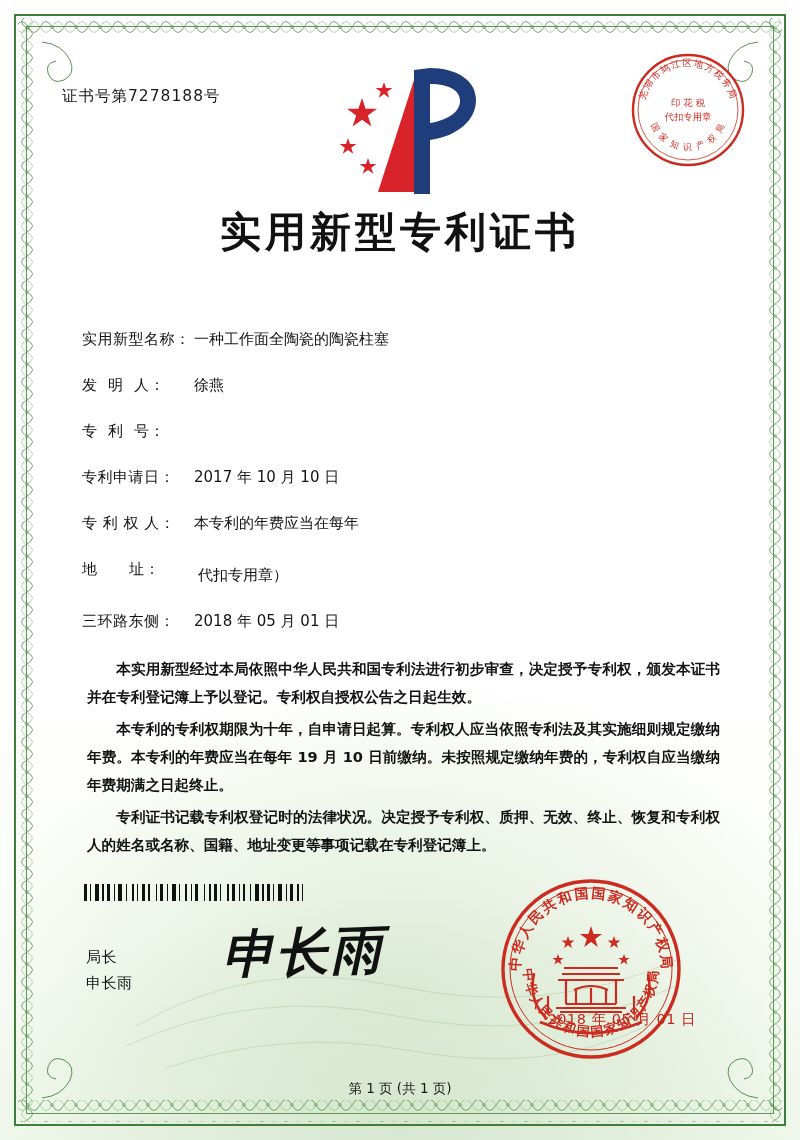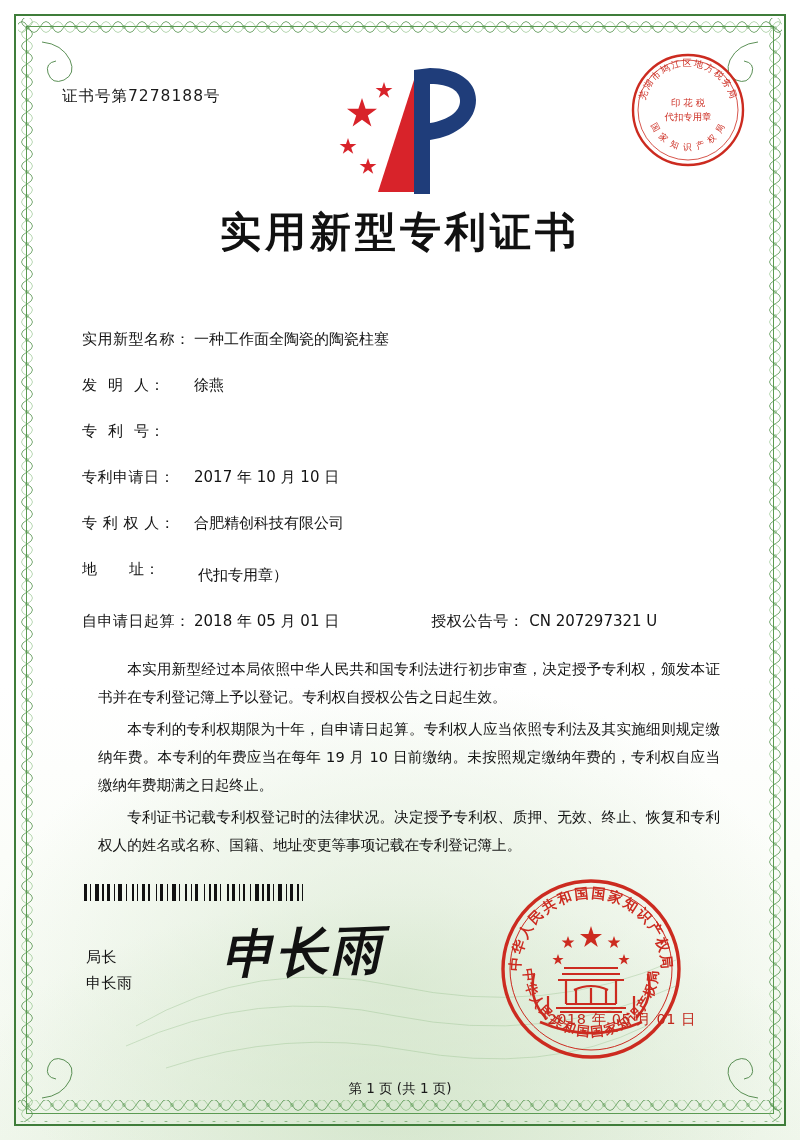--- a/index.html
+++ b/index.html
@@ -133,22 +133,23 @@
     position: absolute;
     left: 82px;
     top: 655px;
     width: 638px;
     font-size: 14.6px;
     line-height: 1.92;
     color: #121212;
     text-align: justify;
   }
   .paragraphs p {
-    margin: 0 0 4px 16px;
+    margin: 0 0 4px 5px;
     text-indent: 2em;
+    font-weight: bold;
   }
 
   
   .barcode {
     position: absolute;
     left: 84px;
     top: 884px;
     width: 238px;
     height: 17px;
   }
@@ -306,38 +307,34 @@
       <div class="field-label">专  利  号：</div>
     </div>
 
     <div class="field-row">
       <div class="field-label">专利申请日：</div>
       <div class="field-value">2017 年 10 月 10 日</div>
     </div>
 
     <div class="field-row">
       <div class="field-label">专 利 权 人：</div>
-      <div class="field-value">合肥精创科技有限公司</div>
+      <div class="field-value">本专利的年费应当在每年</div>
     </div>
 
     <div class="field-row">
       <div class="field-label">地      址：</div>
       <div class="field-value">
         <span class="second-line">代扣专用章）</span>
       </div>
     </div>
 
     <div class="row-inline">
       <div class="seg">
-        <div class="lbl w1">自申请日起算：</div>
+        <div class="lbl w1">三环路东侧：</div>
         <div>2018 年 05 月 01 日</div>
-      </div>
-      <div class="seg right">
-        <div class="lbl w2">授权公告号：</div>
-        <div>CN 207297321 U</div>
       </div>
     </div>
   </div>
 
   <div class="paragraphs">
     <p>本实用新型经过本局依照中华人民共和国专利法进行初步审查，决定授予专利权，颁发本证书并在专利登记簿上予以登记。专利权自授权公告之日起生效。</p>
     <p>本专利的专利权期限为十年，自申请日起算。专利权人应当依照专利法及其实施细则规定缴纳年费。本专利的年费应当在每年 19 月 10 日前缴纳。未按照规定缴纳年费的，专利权自应当缴纳年费期满之日起终止。</p>
     <p>专利证书记载专利权登记时的法律状况。决定授予专利权、质押、无效、终止、恢复和专利权人的姓名或名称、国籍、地址变更等事项记载在专利登记簿上。</p>
   </div>
 

